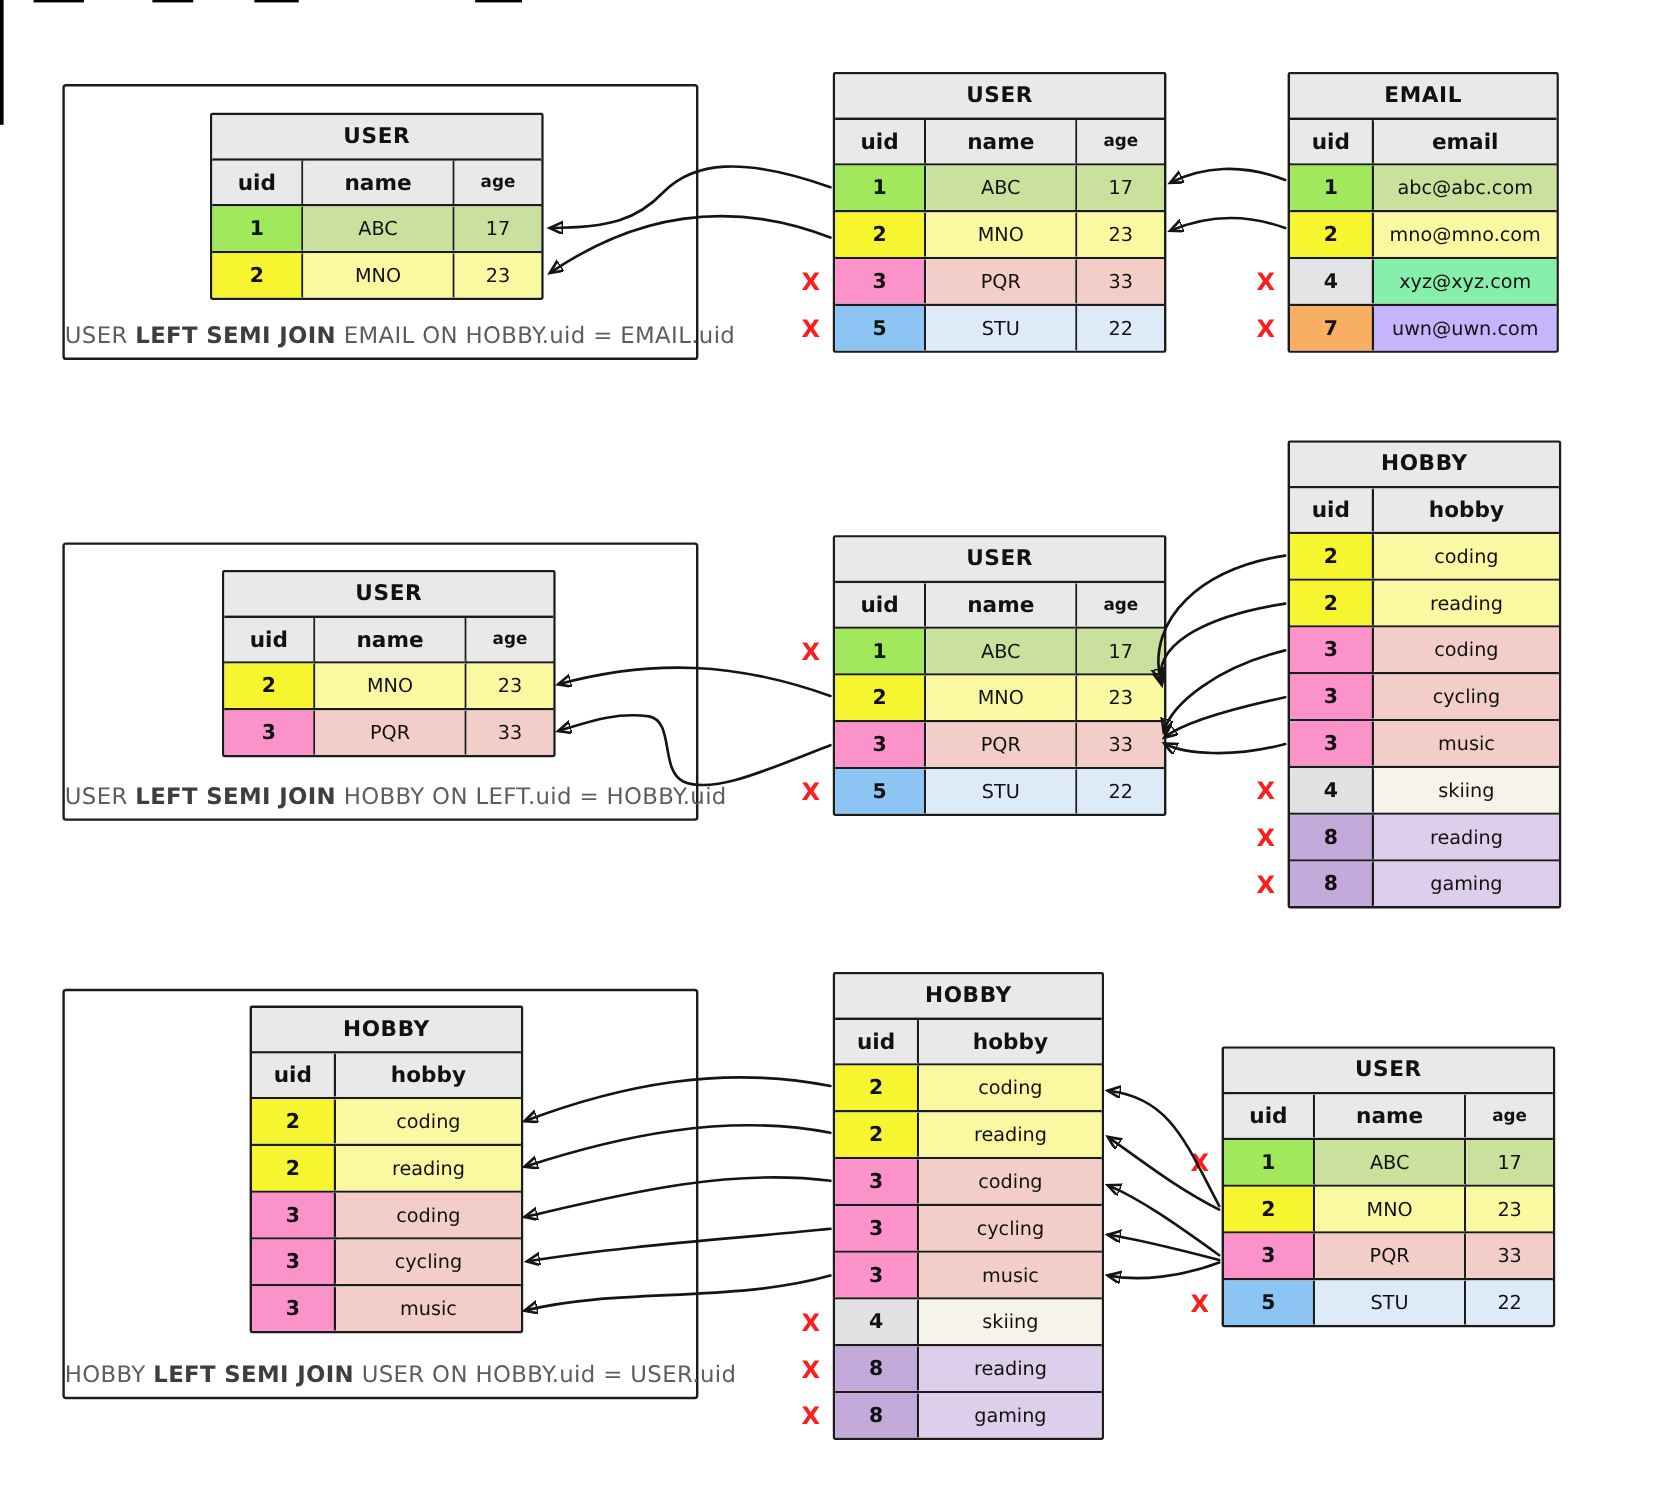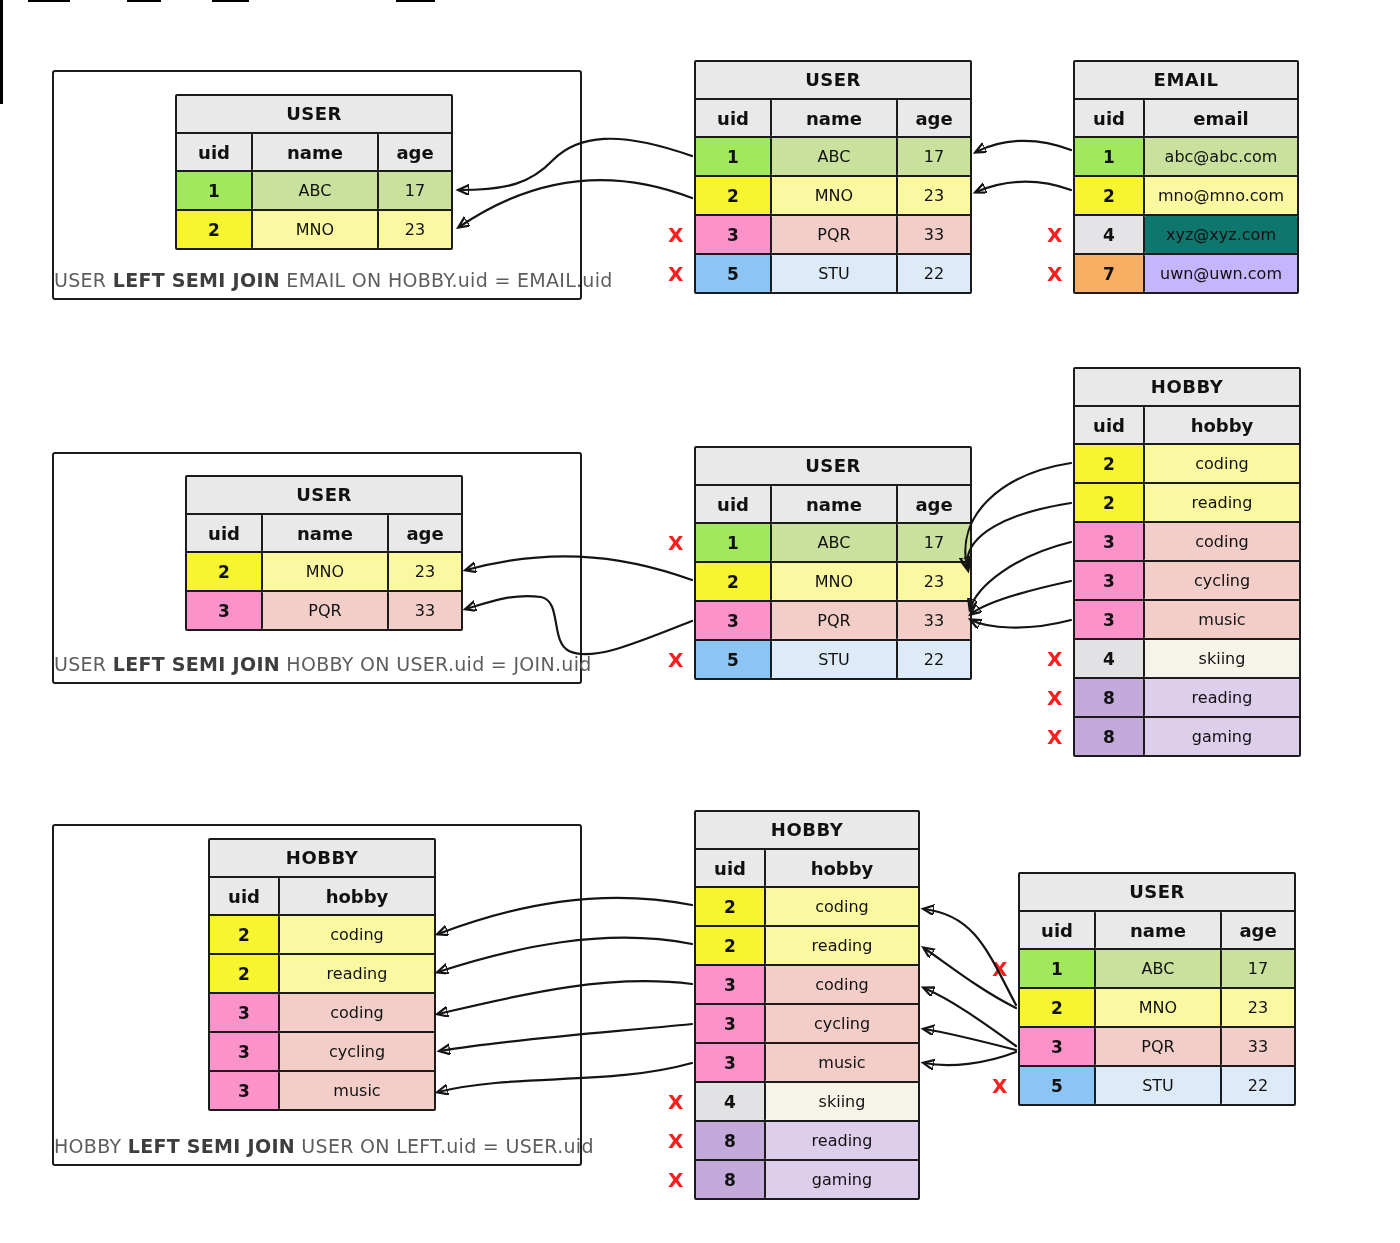--- a/index.html
+++ b/index.html
@@ -20,21 +20,21 @@
   .tbl-row:last-child{border-bottom:none;}
   .tbl-head{height:36px;}
   .cell{display:flex;align-items:center;justify-content:center;font-size:16px;
         border-right:2px solid #1b1b1b;box-sizing:border-box;border-radius:1px;}
   .cell:last-child{border-right:none;}
   .cell.head{background:#E9E9E9;font-weight:bold;font-size:18px;}
   .c0{font-weight:bold;font-size:17px;text-align:center;}
   .cols3 .c0{width:76px;flex:none;}
   .cols3 .c1{flex:1;}
   .cols3 .c2{width:72px;flex:none;font-weight:normal;font-size:16px;}
-  .cols3 .head.c2{font-weight:bold;font-size:18px;}
+  .cols3 .head.c2{font-weight:bold;font-size:14px;}
   .cols2 .c0{width:70px;flex:none;}
   .cols2 .c1{flex:1;}
   .xmark{position:absolute;left:-28px;top:50%;transform:translateY(-50%);
          font-weight:bold;font-size:20px;line-height:1;}
 
   
   svg.arrows{position:absolute;left:0;top:0;z-index:3;pointer-events:none;}
   svg.arrows path{stroke:#141414;stroke-width:2.2;fill:none;stroke-linecap:round;}
 
   
@@ -117,31 +117,31 @@
         <div class="cell c0" style="background: rgb(162, 232, 92);">1</div>
         <div class="cell c1" style="background: rgb(201, 225, 156);">abc@abc.com</div>
       </div>
       <div class="tbl-row">
         <div class="cell c0" style="background: rgb(246, 245, 47);">2</div>
         <div class="cell c1" style="background: rgb(250, 249, 162);">mno@mno.com</div>
       </div>
       <div class="tbl-row">
         <span class="xmark" style="color: rgb(252, 29, 29);">X</span>
         <div class="cell c0" style="background: rgb(228, 228, 231);">4</div>
-        <div class="cell c1" style="background: #0f766e;">xyz@xyz.com</div>
+        <div class="cell c1" style="background: #86efac;">xyz@xyz.com</div>
       </div>
       <div class="tbl-row">
         <span class="xmark" style="color: rgb(252, 29, 29);">X</span>
         <div class="cell c0" style="background: rgb(248, 175, 100);">7</div>
         <div class="cell c1" style="background: #c4b5fd;">uwn@uwn.com</div>
       </div>
     </div>
 
   <div class="rbox" style="left:52px;top:452px;width:526px;height:228px;">
-    <div class="caption"><span>USER </span><b>LEFT SEMI JOIN</b><span> HOBBY ON USER.uid = JOIN.uid</span></div>
+    <div class="caption"><span>USER </span><b>LEFT SEMI JOIN</b><span> HOBBY ON LEFT.uid = HOBBY.uid</span></div>
   </div>
   <div class="tbl cols3" style="left:185px;top:475px;width:274px;">
       <div class="tbl-title">USER</div>
       <div class="tbl-row tbl-head">
         <div class="cell head c0">uid</div>
         <div class="cell head c1">name</div>
         <div class="cell head c2">age</div>
       </div>
       <div class="tbl-row">
         <div class="cell c0" style="background: rgb(246, 245, 47);">2</div>
@@ -221,21 +221,21 @@
         <div class="cell c1" style="background: rgb(221, 206, 235);">reading</div>
       </div>
       <div class="tbl-row">
         <span class="xmark" style="color: rgb(252, 29, 29);">X</span>
         <div class="cell c0" style="background: rgb(196, 169, 219);">8</div>
         <div class="cell c1" style="background: rgb(221, 206, 235);">gaming</div>
       </div>
     </div>
 
   <div class="rbox" style="left:52px;top:824px;width:526px;height:338px;">
-    <div class="caption"><span>HOBBY </span><b>LEFT SEMI JOIN</b><span> USER ON LEFT.uid = USER.uid</span></div>
+    <div class="caption"><span>HOBBY </span><b>LEFT SEMI JOIN</b><span> USER ON HOBBY.uid = USER.uid</span></div>
   </div>
   <div class="tbl cols2" style="left:208px;top:838px;width:224px;">
       <div class="tbl-title">HOBBY</div>
       <div class="tbl-row tbl-head">
         <div class="cell head c0">uid</div>
         <div class="cell head c1">hobby</div>
       </div>
       <div class="tbl-row">
         <div class="cell c0" style="background: rgb(246, 245, 47);">2</div>
         <div class="cell c1" style="background: rgb(250, 249, 162);">coding</div>

